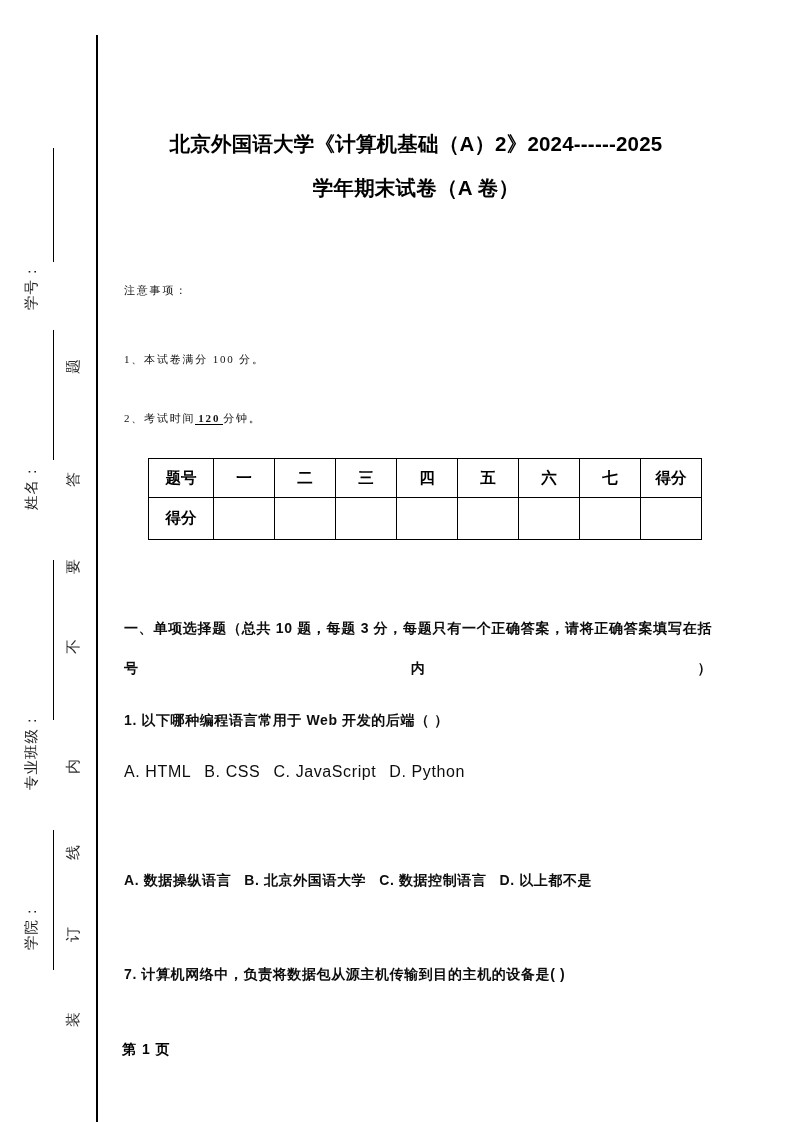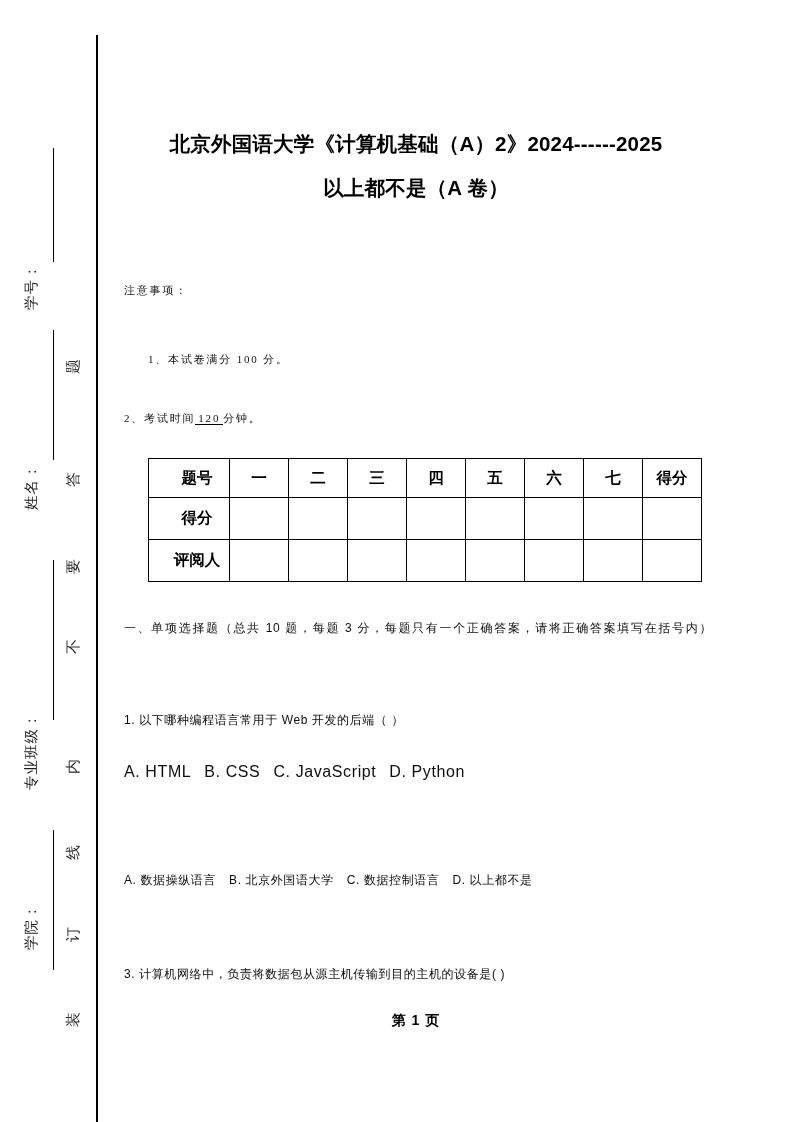--- a/index.html
+++ b/index.html
@@ -110,25 +110,26 @@
 
   .note-line {
     position: absolute;
     left: 2px;
     font-family: "Liberation Serif", "DejaVu Serif", serif;
     font-size: 11px;
     letter-spacing: 1.8px;
     color: #141414;
   }
   #note-heading { top: 283px; }
-  #note-1 { top: 352px; margin-left: 24px; }
+  #note-1 { top: 352px; }
   #note-2 { top: 411px; }
   .u-val {
     border-bottom: 1.4px solid #000;
     padding: 0 3px;
+    font-weight: bold;
   }
 
   
   #score-table {
     position: absolute;
     left: 26px;
     top: 458px;
     border-collapse: collapse;
     table-layout: fixed;
     width: 554px;
@@ -136,36 +137,37 @@
   #score-table td {
     border: 1.3px solid #000;
     text-align: center;
     vertical-align: middle;
     font-family: "Liberation Sans", "DejaVu Sans", sans-serif;
     font-weight: bold;
     font-size: 15.5px;
     height: 38px;
     padding: 0;
   }
-  #score-table td.rowhead { width: 64px; padding-left: 16px; }
+  #score-table td.rowhead { width: 64px; }
   #score-table tr.data-row td { height: 41px; }
 
   
   .q-block {
     position: absolute;
     left: 2px;
     width: 588px;
   }
   .q-cn {
     font-family: "Liberation Sans", "DejaVu Sans", sans-serif;
-    font-size: 12px;
+    font-size: 14px;
     line-height: 40px;
     letter-spacing: 0.6px;
     color: #0d0d0d;
     text-align: justify;
+    font-weight: bold;
   }
   .q-serif {
     font-family: Liberation Sans, sans-serif;
     font-size: 16px;
     line-height: 40px;
     letter-spacing: 0.6px;
     color: #0d0d0d;
   }
   .q-just {
     text-align: justify;
@@ -176,23 +178,23 @@
   #q1-opts  { top: 752px; }
   #q2-stem  { top: 806px; }
   #q2-opts  { top: 860px; }
   #q3-stem  { top: 954px; }
 
   .opt-gap { display: inline-block; width: 13px; }
 
   #page-footer {
     position: absolute;
     left: 0;
-    top: 1012px;
-    width: 588px;
-    text-align: center;
+    top: 1041px;
+    width: 588px;
+    text-align: left;
     font-family: "Liberation Sans", "DejaVu Sans", sans-serif;
     font-weight: bold;
     font-size: 14px;
     letter-spacing: 1px;
   }
 </style>
 </head>
 <body>
 
 <div id="binding-margin">
@@ -219,21 +221,21 @@
   <div class="v-char" style="top:843px;">线</div>
   <div class="v-char" style="top:925px;">订</div>
   <div class="v-char" style="top:1010px;">装</div>
 
 </div>
 
 <div id="page-body">
 
   <div id="doc-title">
     <span>北京外国语大学《计算机基础（A）2》2024------2025</span><br>
-    <span>以上都不是（A 卷）</span>
+    <span>学年期末试卷（A 卷）</span>
   </div>
 
 
   <div class="note-line" id="note-heading">注意事项：</div>
   <div class="note-line" id="note-1">1、本试卷满分 100 分。</div>
   <div class="note-line" id="note-2">
     <span>2、考试时间</span><span class="u-val">120</span><span>分钟。</span>
   </div>
 
   <table id="score-table">
@@ -253,44 +255,33 @@
         <td class="rowhead">得分</td>
         <td></td>
         <td></td>
         <td></td>
         <td></td>
         <td></td>
         <td></td>
         <td></td>
         <td></td>
       </tr>
-      <tr class="data-row">
-        <td class="rowhead">评阅人</td>
-        <td></td>
-        <td></td>
-        <td></td>
-        <td></td>
-        <td></td>
-        <td></td>
-        <td></td>
-        <td></td>
-      </tr>
     </tbody>
   </table>
 
   <div class="q-block q-cn q-just" id="section-1-heading">一、单项选择题（总共 10 题，每题 3 分，每题只有一个正确答案，请将正确答案填写在括号内）</div>
 
   <div class="q-block q-cn" id="q1-stem">1. 以下哪种编程语言常用于 Web 开发的后端（    ）</div>
 
   <div class="q-block q-serif" id="q1-opts">
     <span>A. HTML</span><span class="opt-gap"></span><span>B. CSS</span><span class="opt-gap"></span><span>C. JavaScript</span><span class="opt-gap"></span><span>D. Python</span>
   </div>
 
 
   <div class="q-block q-cn" id="q2-opts">
     <span>A. 数据操纵语言</span><span class="opt-gap"></span><span>B. 北京外国语大学</span><span class="opt-gap"></span><span>C. 数据控制语言</span><span class="opt-gap"></span><span>D. 以上都不是</span>
   </div>
 
-  <div class="q-block q-cn" id="q3-stem">3. 计算机网络中，负责将数据包从源主机传输到目的主机的设备是(    )</div>
+  <div class="q-block q-cn" id="q3-stem">7. 计算机网络中，负责将数据包从源主机传输到目的主机的设备是(    )</div>
 
   <div id="page-footer">第 1 页</div>
 
 </div>
 
 </body></html>

